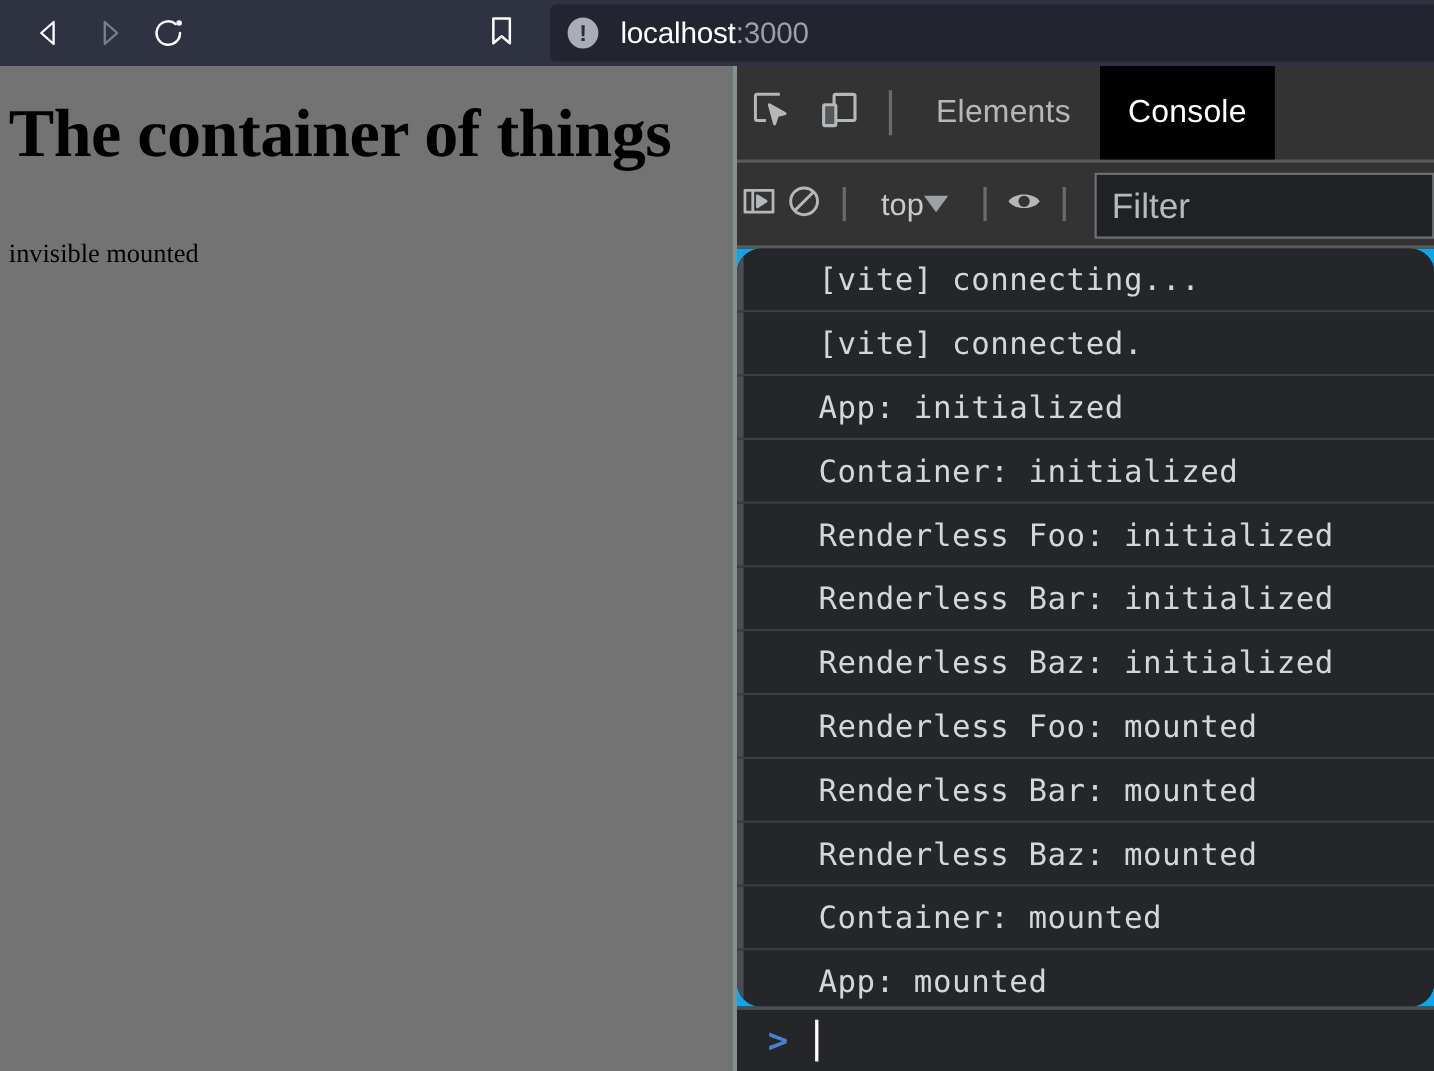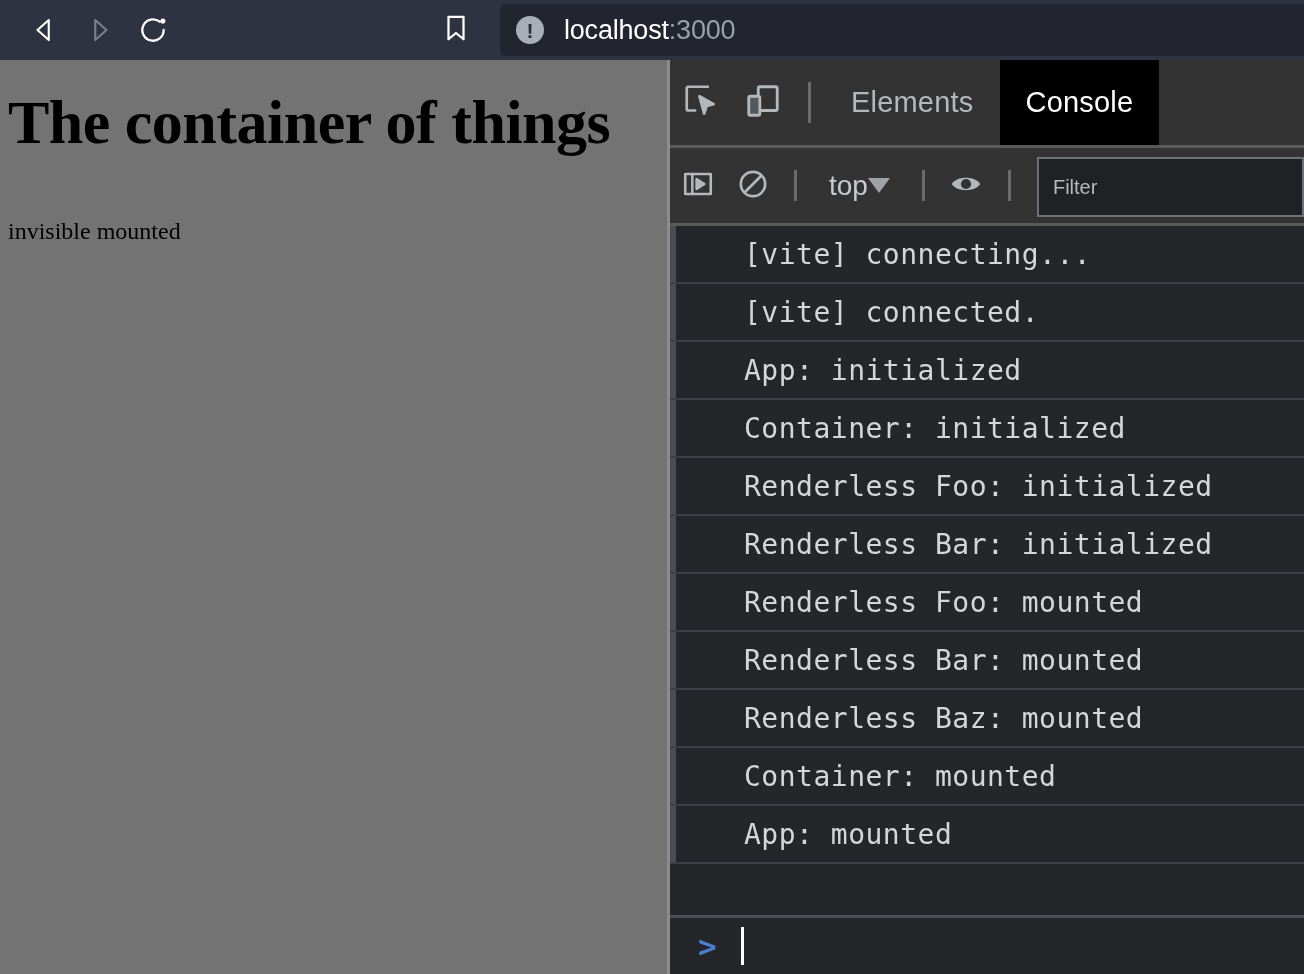--- a/index.html
+++ b/index.html
@@ -157,35 +157,36 @@
     border-left: 11px solid transparent;
     border-right: 11px solid transparent;
     border-top: 15px solid #9ea2a6;
   }
   .filter-input {
     flex: 1 1 auto;
     margin: 9px 0 6px 12px;
     background: #1f2125;
     border: 2px solid #6e7276;
     color: #c6c9cd;
-    font-size: 20px;
+    font-size: 32px;
     font-family: "Liberation Sans", sans-serif;
     padding: 0 14px;
     outline: none;
     min-width: 0;
   }
   .filter-input::placeholder { color: #b6babd; opacity: 1; }
 
   
   .console-log {
     flex: 1 1 auto;
     overflow: hidden;
     background: #242629;
     display: flex;
     flex-direction: column;
+    border-radius: 22px;
   }
   .log-row {
     height: 58px;
     flex: 0 0 58px;
     background: #242629;
     border-bottom: 2px solid #3c4044;
     display: flex;
     align-items: center;
     padding-left: 74px;
     position: relative;
@@ -354,20 +355,23 @@
         <div class="log-row">
           <span class="log-text">Container: initialized</span>
         </div>
         <div class="log-row">
           <span class="log-text">Renderless Foo: initialized</span>
         </div>
         <div class="log-row">
           <span class="log-text">Renderless Bar: initialized</span>
         </div>
         <div class="log-row">
+          <span class="log-text">Renderless Baz: initialized</span>
+        </div>
+        <div class="log-row">
           <span class="log-text">Renderless Foo: mounted</span>
         </div>
         <div class="log-row">
           <span class="log-text">Renderless Bar: mounted</span>
         </div>
         <div class="log-row">
           <span class="log-text">Renderless Baz: mounted</span>
         </div>
         <div class="log-row">
           <span class="log-text">Container: mounted</span>

